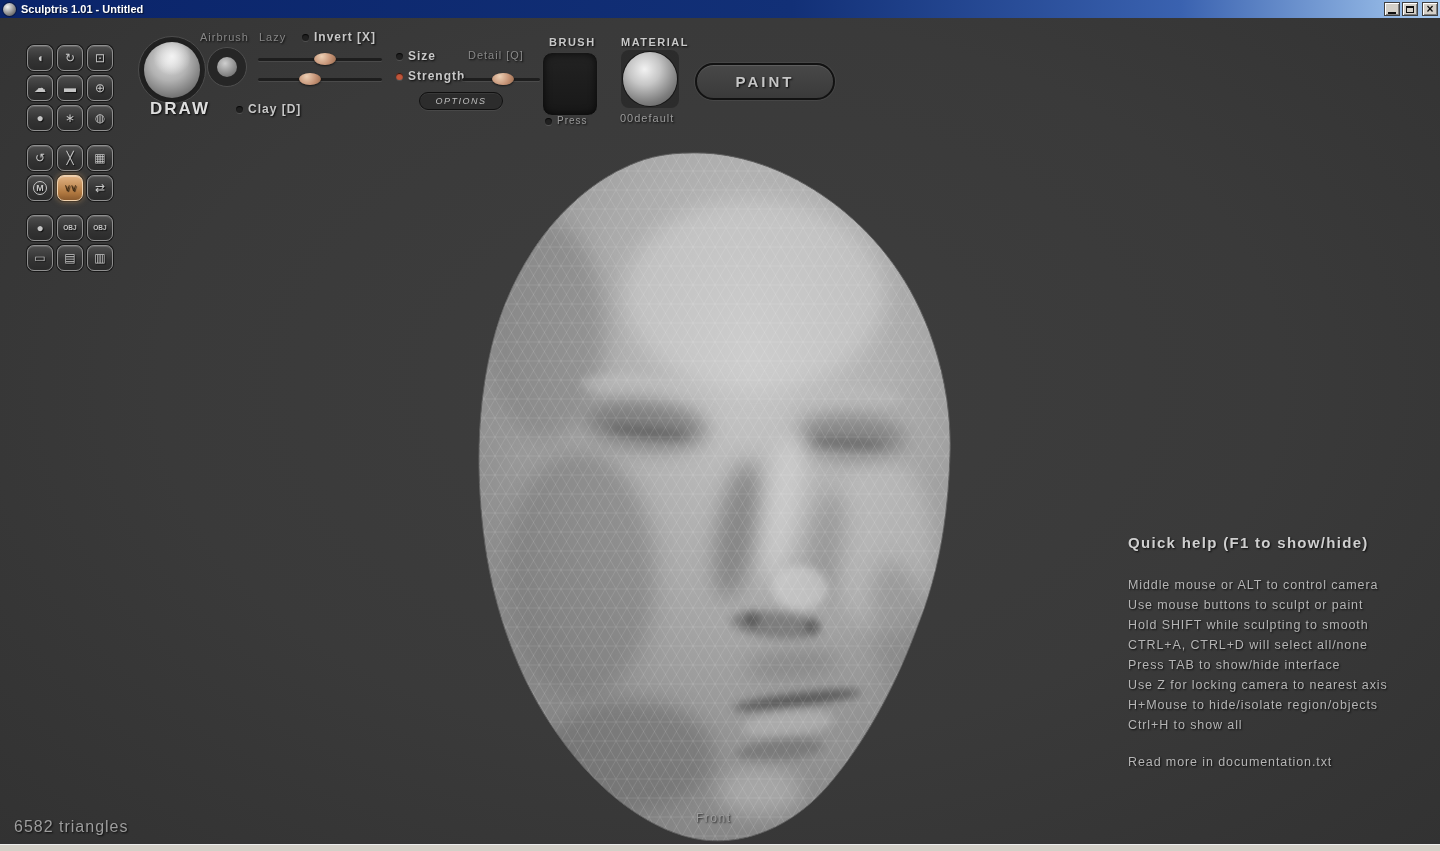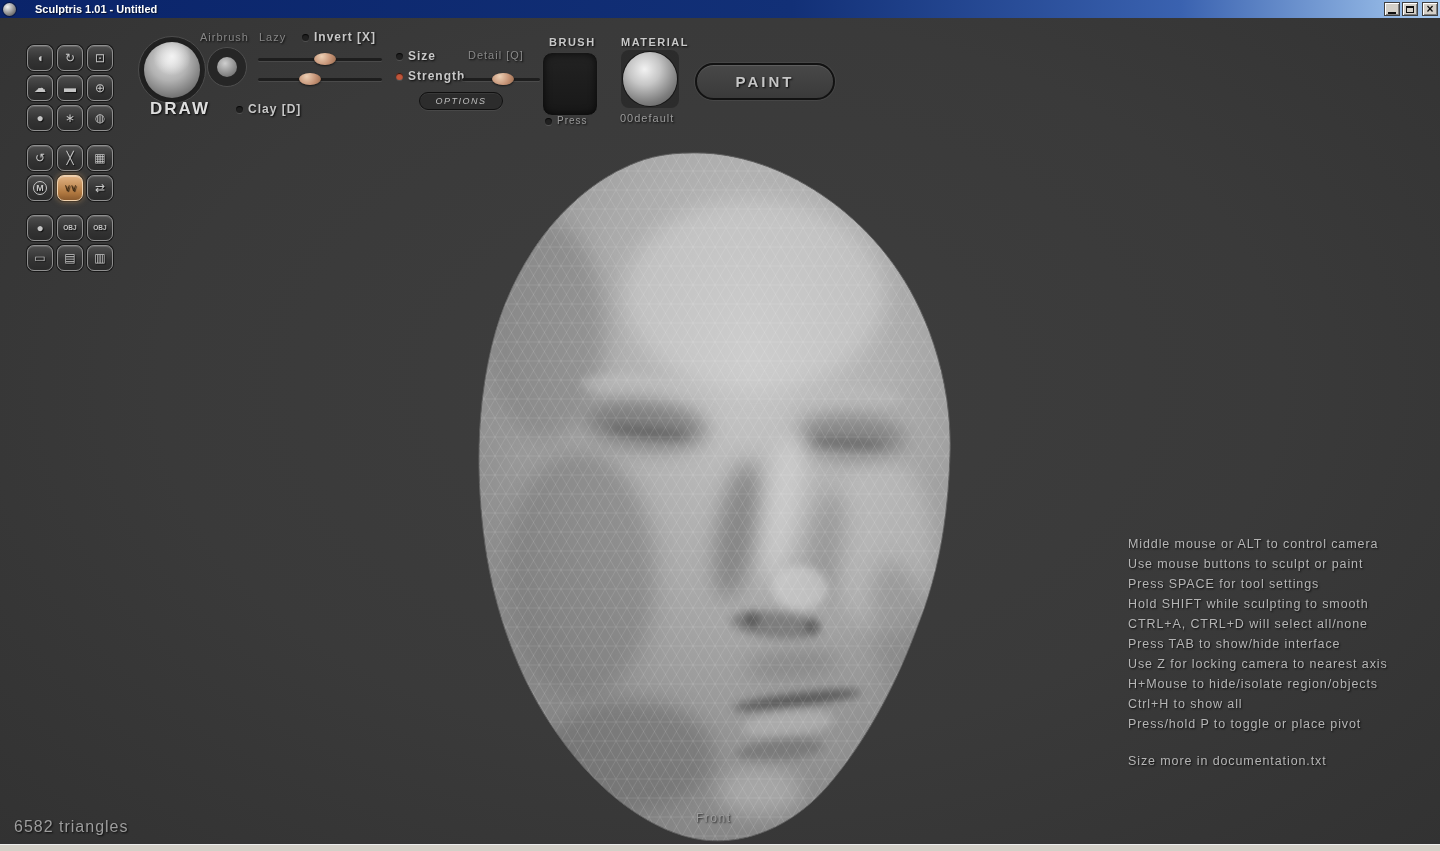--- a/index.html
+++ b/index.html
@@ -13,21 +13,21 @@
   .titlebar {
     position:absolute; top:0; left:0; right:0; height:18px; z-index:20;
     background: linear-gradient(90deg, var(--titlebar-left,#0a246a) 0%, #123077 55%, #3a62b0 82%, var(--titlebar-right,#a6caf0) 100%);
     display:flex; align-items:center; padding:0 2px 0 3px;
   }
   .app-icon {
     width:13px; height:13px; border-radius:50%; flex:0 0 auto;
     background: radial-gradient(circle at 35% 30%, #f2f2f2, #a0a0a0 45%, #4a4a4a 95%);
     box-shadow: 0 0 0 1px rgba(0,0,0,.35);
   }
-  .title-text { color:#fff; font-size:11px; font-weight:bold; margin-left:19px; text-shadow:1px 1px 1px rgba(0,0,0,.6); flex:1 1 auto; white-space:nowrap; }
+  .title-text { color:#fff; font-size:11px; font-weight:bold; margin-left:5px; text-shadow:1px 1px 1px rgba(0,0,0,.6); flex:1 1 auto; white-space:nowrap; }
   .win-controls { display:flex; gap:2px; }
   .win-btn {
     width:16px; height:14px; padding:0; display:flex; align-items:center; justify-content:center;
     background:#d4d0c8; border:1px solid #404040;
     box-shadow: inset 1px 1px 0 #fff, inset -1px -1px 0 #808080; cursor:default;
   }
   .win-btn.close { margin-left:2px; }
   .min-shape { width:8px; height:2px; background:#101010; margin-top:7px; }
   .max-shape { width:8px; height:7px; border:1px solid #101010; border-top-width:2px; box-sizing:border-box; }
   .close-glyph { font-size:12px; font-weight:bold; color:#101010; line-height:10px; }
@@ -319,30 +319,29 @@
 
   <div class="abs lbl caps" style="left:621px;top:36px">MATERIAL</div>
   <div class="material-slot" style="left:621px;top:50px">
     <div class="material-sphere"></div>
   </div>
   <div class="abs lbl small" style="left:620px;top:112px;font-size:11px;letter-spacing:1px">00default</div>
 
   <button class="paint-btn" style="left:695px;top:63px">PAINT</button>
 
   <div class="help">
+    <div class="help-title">Quick help (F1 to show/hide)</div>
     <div class="help-line">Middle mouse or ALT to control camera</div>
     <div class="help-line">Use mouse buttons to sculpt or paint</div>
-    <div class="help-line">Press SPACE for tool settings</div>
     <div class="help-line">Hold SHIFT while sculpting to smooth</div>
     <div class="help-line">CTRL+A, CTRL+D will select all/none</div>
     <div class="help-line">Press TAB to show/hide interface</div>
     <div class="help-line">Use Z for locking camera to nearest axis</div>
     <div class="help-line">H+Mouse to hide/isolate region/objects</div>
     <div class="help-line">Ctrl+H to show all</div>
-    <div class="help-line">Press/hold P to toggle or place pivot</div>
-    <div class="help-footer">Size more in documentation.txt</div>
+    <div class="help-footer">Read more in documentation.txt</div>
   </div>
 
   <div class="triangles">6582 triangles</div>
   <div class="view-label">Front</div>
 
   <div class="taskbar"></div>
 </div>
 
 </body></html>

